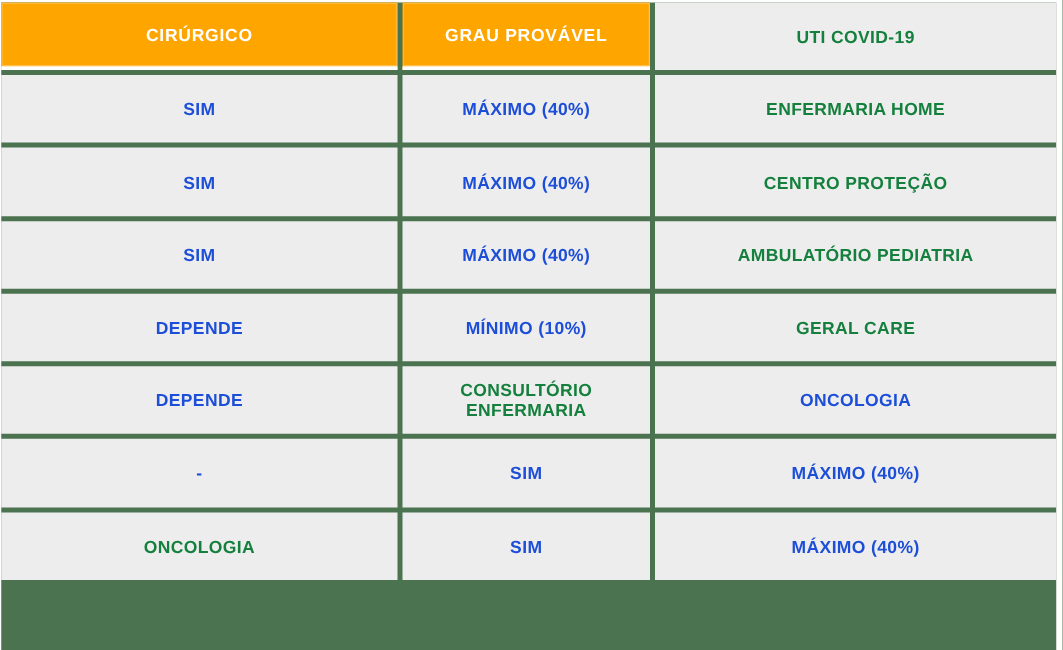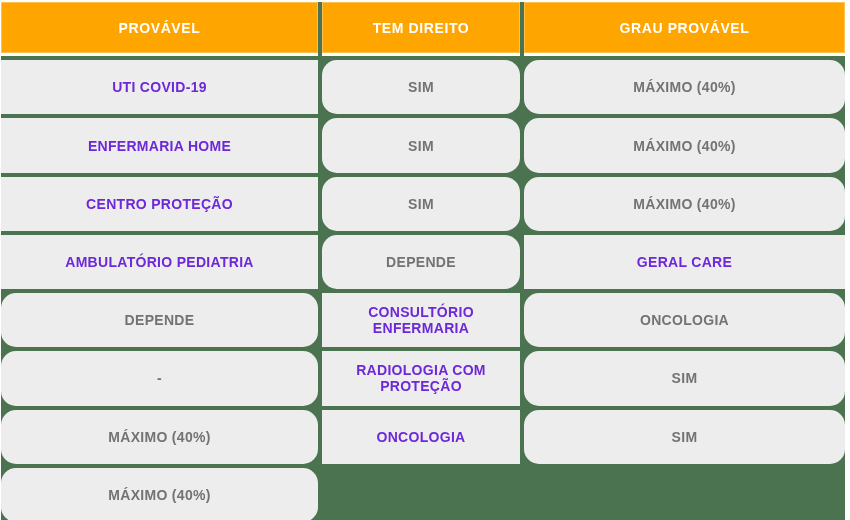--- a/index.html
+++ b/index.html
@@ -39,55 +39,54 @@
     font-size: 14px;
     letter-spacing: 0.6px;
     border-bottom: 3px solid #ffffff; 
     box-shadow: inset 0 0 0 1px rgba(255,255,255,0.30);
   }
   .body-cell {
     background: #EDEDED;
     font-size: 14px;
     letter-spacing: 0.3px;
   }
-  .col-situacao { color: #6d28d9; }
-  .col-value    { color: #737373; border-radius: 15px; }
+  .col-situacao { color: #15803d; }
+  .col-value    { color: #1d4ed8; }
 </style>
 </head>
 <body>
 
 <div class="table">
 
-  <div class="cell head">PROVÁVEL</div>
-  <div class="cell head">TEM DIREITO</div>
+  <div class="cell head">CIRÚRGICO</div>
   <div class="cell head">GRAU PROVÁVEL</div>
 
   <div class="cell body-cell col-situacao">UTI COVID-19</div>
   <div class="cell body-cell col-value">SIM</div>
   <div class="cell body-cell col-value">MÁXIMO (40%)</div>
 
   <div class="cell body-cell col-situacao">ENFERMARIA HOME</div>
   <div class="cell body-cell col-value">SIM</div>
   <div class="cell body-cell col-value">MÁXIMO (40%)</div>
 
   <div class="cell body-cell col-situacao">CENTRO PROTEÇÃO</div>
   <div class="cell body-cell col-value">SIM</div>
   <div class="cell body-cell col-value">MÁXIMO (40%)</div>
 
   <div class="cell body-cell col-situacao">AMBULATÓRIO PEDIATRIA</div>
   <div class="cell body-cell col-value">DEPENDE</div>
+  <div class="cell body-cell col-value">MÍNIMO (10%)</div>
 
   <div class="cell body-cell col-situacao">GERAL CARE</div>
   <div class="cell body-cell col-value">DEPENDE</div>
 
   <div class="cell body-cell col-situacao">CONSULTÓRIO ENFERMARIA</div>
   <div class="cell body-cell col-value">ONCOLOGIA</div>
   <div class="cell body-cell col-value">-</div>
 
-  <div class="cell body-cell col-situacao">RADIOLOGIA COM PROTEÇÃO</div>
   <div class="cell body-cell col-value">SIM</div>
   <div class="cell body-cell col-value">MÁXIMO (40%)</div>
 
   <div class="cell body-cell col-situacao">ONCOLOGIA</div>
   <div class="cell body-cell col-value">SIM</div>
   <div class="cell body-cell col-value">MÁXIMO (40%)</div>
 
 </div>
 
 </body></html>

